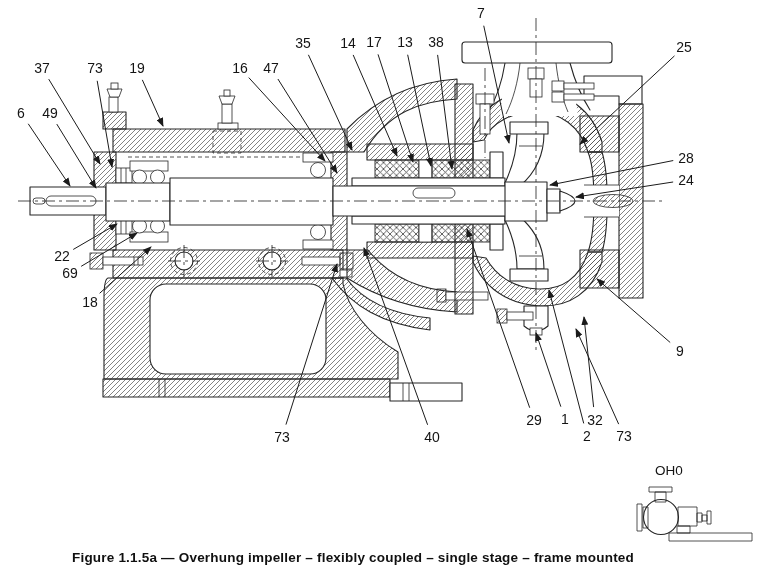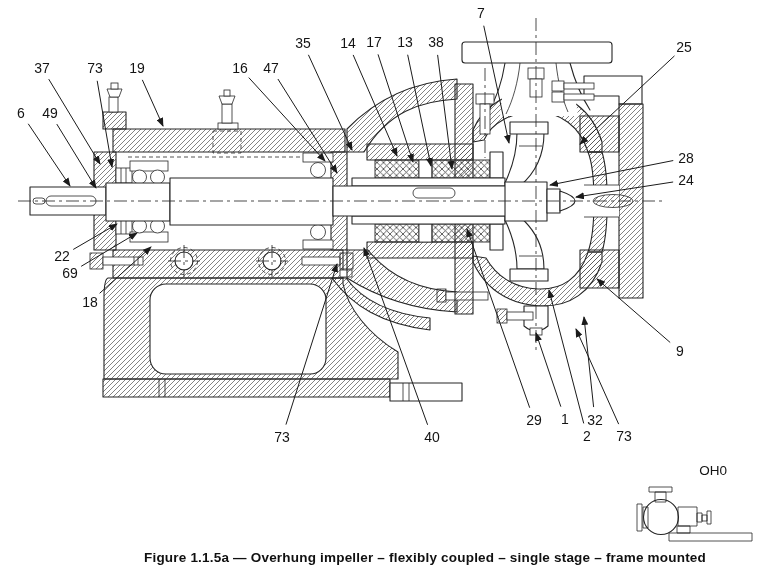--- a/index.html
+++ b/index.html
@@ -10,23 +10,23 @@
   .ln2{fill:none;stroke:#262626;stroke-width:.8;stroke-linejoin:round}
   .wh{fill:#ffffff;stroke:#262626;stroke-width:1.1;stroke-linejoin:round}
   .wh2{fill:#ffffff;stroke:#262626;stroke-width:.8}
   .ht{fill:url(#h);stroke:#262626;stroke-width:1.1;stroke-linejoin:round}
   .ht2{fill:url(#h);stroke:#262626;stroke-width:.8}
   .hx{fill:url(#hxp);stroke:#262626;stroke-width:.9}
   .cl{stroke:#2a2a2a;stroke-width:.85;stroke-dasharray:13 4 3 4;fill:none}
   .dash{stroke:#2a2a2a;stroke-width:.8;stroke-dasharray:4 3;fill:none}
   .leader{stroke:#1b1b1b;stroke-width:1;fill:none}
   .callout-text{font:14px "Liberation Sans",sans-serif;fill:#141414;text-anchor:middle}
-  .caption{position:absolute;left:0;top:550px;width:706px;text-align:right;
+  .caption{position:absolute;left:0;top:550px;width:706px;text-align:center;
            font-weight:bold;font-size:13.5px;color:#101010;letter-spacing:.2px;}
-  .typecode{position:absolute;left:637px;top:463px;width:90px;text-align:right;
+  .typecode{position:absolute;left:655px;top:463px;width:90px;text-align:left;
             font-size:13.5px;color:#141414;}
 </style>
 </head>
 <body>
 
 <div class="stage">
 <svg id="diagram" width="768" height="585" viewBox="0 0 768 585">
   <defs>
     <pattern id="h" width="5" height="5" patternUnits="userSpaceOnUse">
       <path d="M-1,6 L6,-1" stroke="#4d4d4d" stroke-width="0.7"></path>

